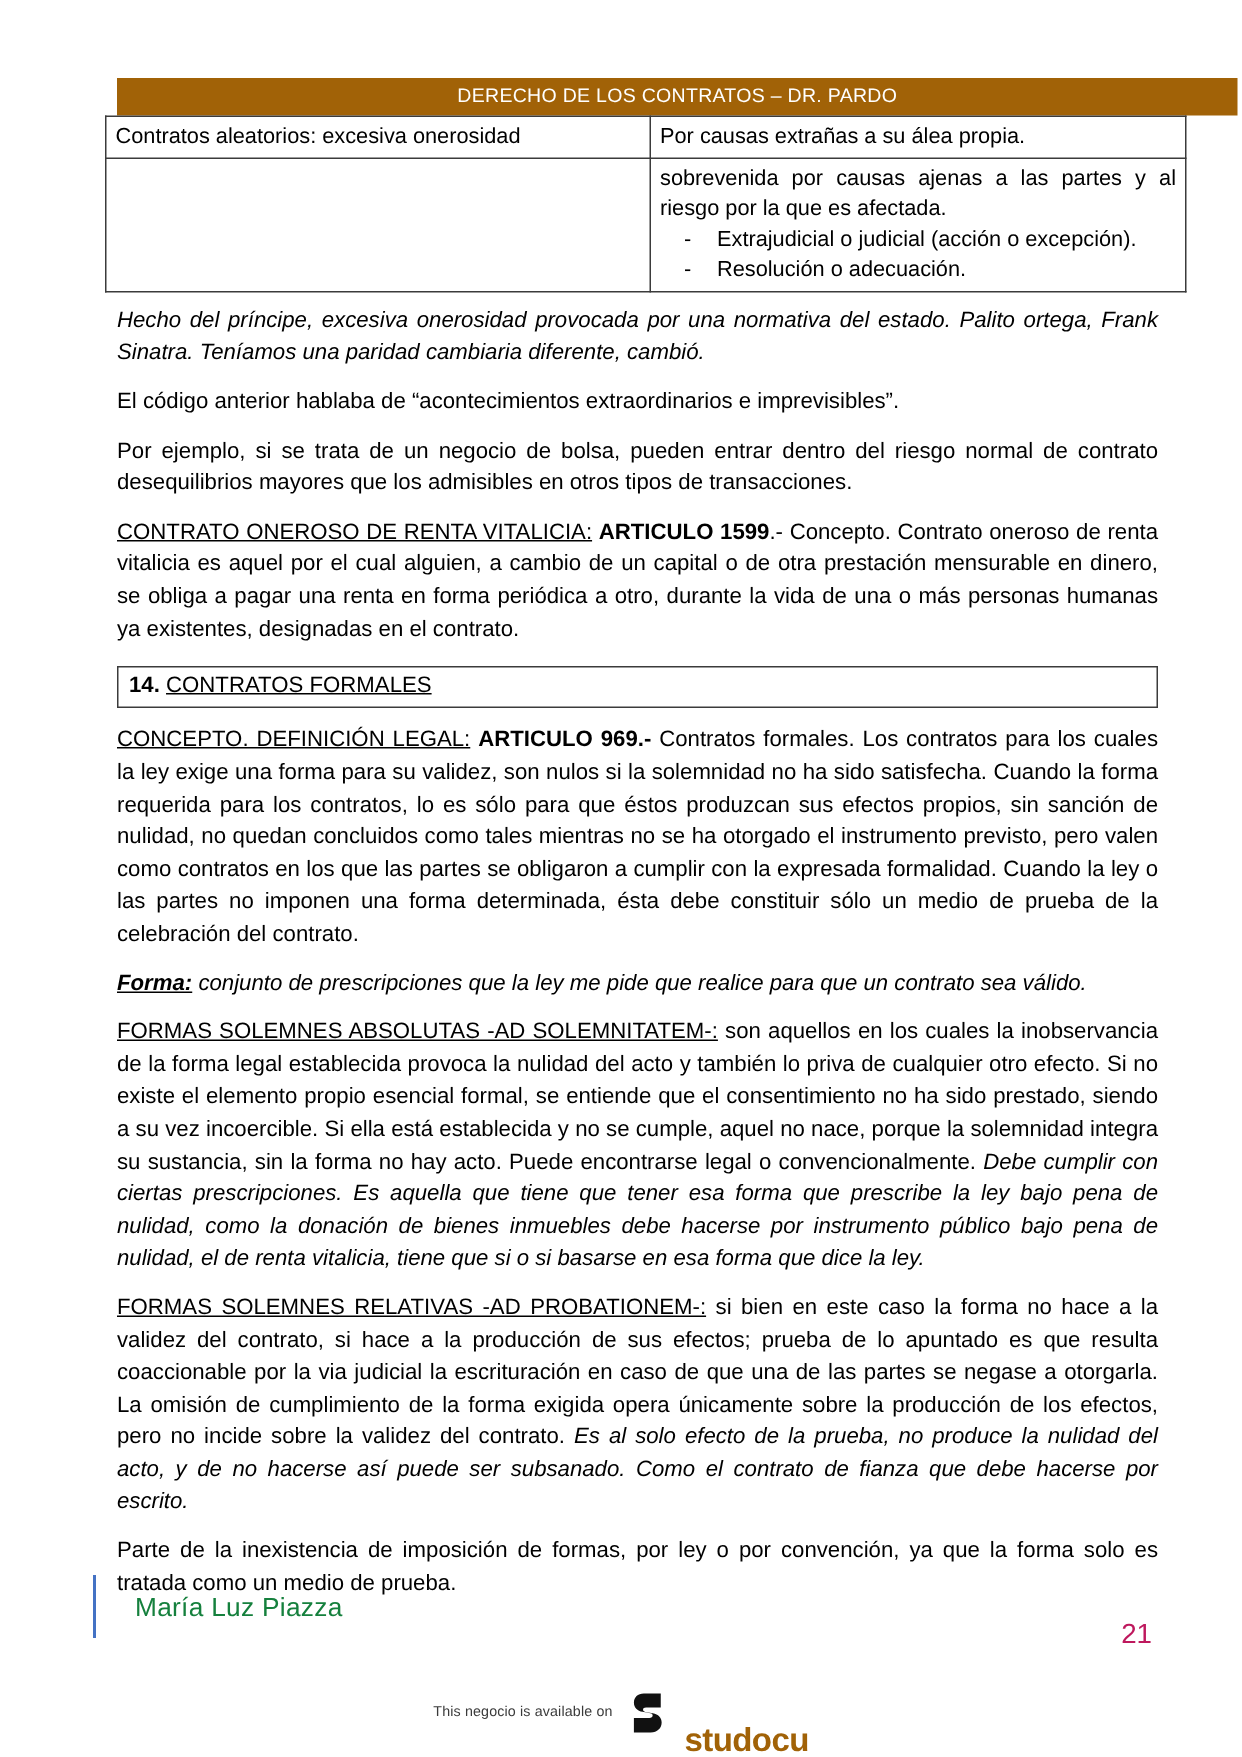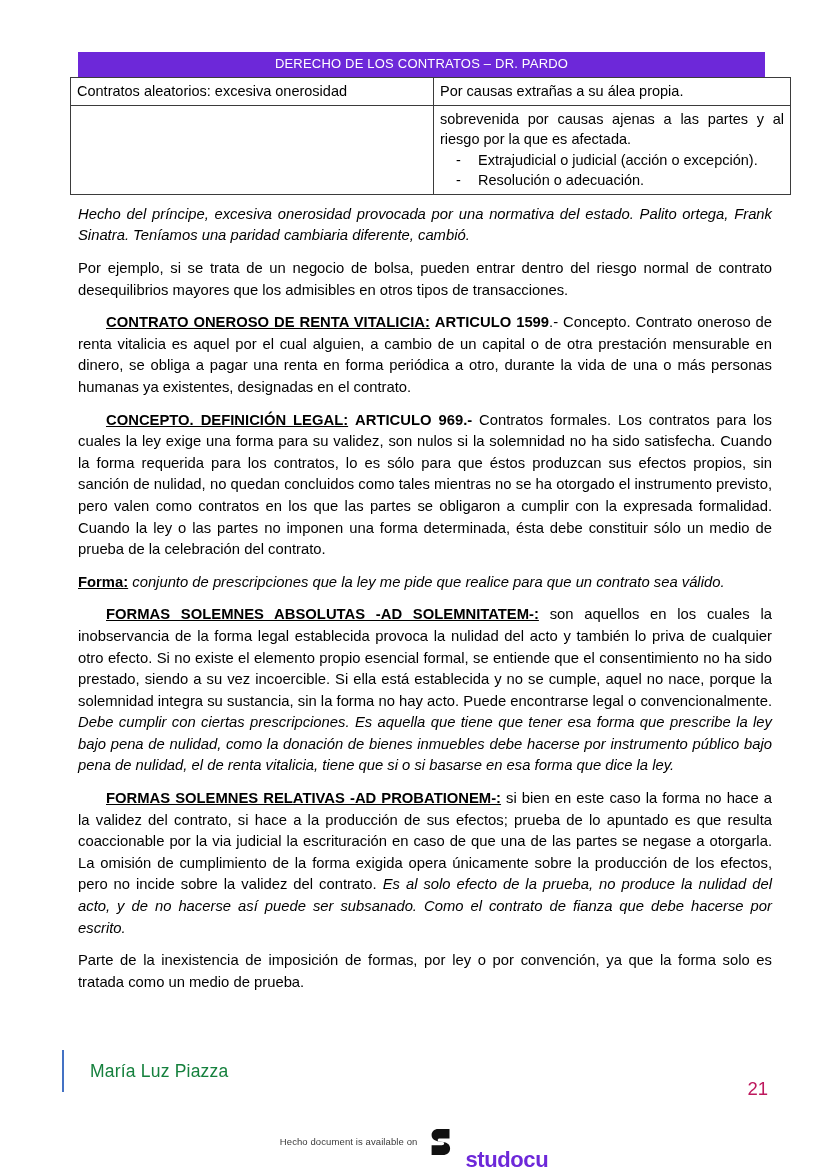--- a/index.html
+++ b/index.html
@@ -26,28 +26,28 @@
 
   .content {
     position: absolute;
     left: 78px;
     top: 52px;
     width: 694px;
   }
 
   
   .banner {
-    background: #6d28d9;
+    background: #a16207;
     color: #ffffff;
     text-align: center;
     font-size: 13px;
     letter-spacing: .2px;
     padding: 5px 0 5px 0;
     line-height: 1.15;
-    width: 687px;
+    width: 747px;
     margin-left: 0px;
   }
 
   
   table.doc-table {
     border-collapse: collapse;
     width: 694px;
     margin-left: -8px;
     table-layout: fixed;
     font-size: 14.5px;
@@ -90,23 +90,23 @@
     margin: 11px 0 0 0;
     font-size: 14.8px;
     line-height: 1.46;
     text-align: justify;
     text-align-last: left;
   }
   p.para.first { margin-top: 9px; }
   p.italic { font-style: italic; }
 
   .b  { font-weight: bold; }
-  .bu { font-weight: bold; text-decoration: underline; margin-left: 28px; }
+  .bu { font-weight: normal; text-decoration: underline; }
   .i  { font-style: italic; }
-  .biu { font-weight: bold; text-decoration: underline; }
+  .biu { font-weight: bold; font-style: italic; text-decoration: underline; }
 
   
   .section-box {
     margin-top: 13px;
     border: 1px solid #3b3b3b;
     padding: 3px 7px 4px 7px;
     font-size: 14.8px;
     line-height: 1.3;
     width: 678px;
   }
@@ -160,21 +160,21 @@
   .studocu-logo {
     display: inline-flex;
     align-items: center;
     gap: 6px;
   }
   .studocu-mark { display:block; }
   .studocu-word {
     font-size: 22px;
     font-weight: bold;
     letter-spacing: -0.4px;
-    color: #6d28d9;
+    color: #a16207;
     line-height: 1;
     margin-top: 37px;
   }
   .downloaded-by {
     margin-top: 7px;
     font-size: 10.5px;
     color: #3a3a3a;
   }
 </style>
 </head>
@@ -206,25 +206,27 @@
               <li>Extrajudicial o judicial (acción o excepción).</li>
               <li>Resolución o adecuación.</li>
             </ul>
           </td>
         </tr>
       </tbody>
     </table>
 
     <p class="para first italic">Hecho del príncipe, excesiva onerosidad provocada por una normativa del estado. Palito ortega, Frank Sinatra. Teníamos una paridad cambiaria diferente, cambió.</p>
 
+    <p class="para">El código anterior hablaba de “acontecimientos extraordinarios e imprevisibles”.</p>
 
     <p class="para">Por ejemplo, si se trata de un negocio de bolsa, pueden entrar dentro del riesgo normal de contrato desequilibrios mayores que los admisibles en otros tipos de transacciones.</p>
 
     <p class="para"><span class="bu">CONTRATO ONEROSO DE RENTA VITALICIA:</span><span> </span><span class="b">ARTICULO 1599</span><span>.- Concepto. </span><span>Contrato oneroso de renta vitalicia es aquel por el cual alguien, a cambio de un capital o de otra prestación mensurable en dinero, se obliga a pagar una renta en forma periódica a otro, durante la vida de una o más personas humanas ya existentes, designadas en el contrato.</span></p>
 
+    <div class="section-box"><span class="b">14. </span><span class="bu">CONTRATOS FORMALES</span></div>
 
     <p class="para"><span class="bu">CONCEPTO. DEFINICIÓN LEGAL:</span><span> </span><span class="b">ARTICULO 969</span><span class="b">.- </span><span>Contratos formales. Los contratos para los cuales la ley exige una forma para su validez, son nulos si la solemnidad no ha sido satisfecha. Cuando la forma requerida para los contratos, lo es sólo para que éstos produzcan sus efectos propios, sin sanción de nulidad, no quedan concluidos como tales mientras no se ha otorgado el instrumento previsto, pero valen como contratos en los que las partes se obligaron a cumplir con la expresada formalidad. Cuando la ley o las partes no imponen una forma determinada, ésta debe constituir sólo un medio de prueba de la celebración del contrato.</span></p>
 
     <p class="para"><span class="biu">Forma:</span><span class="i"> conjunto de prescripciones que la ley me pide que realice para que un contrato sea válido.</span></p>
 
     <p class="para"><span class="bu">FORMAS SOLEMNES ABSOLUTAS -AD SOLEMNITATEM-:</span><span> son aquellos en los cuales la inobservancia de la forma legal establecida provoca la nulidad del acto y también lo priva de cualquier otro efecto. Si no existe el elemento propio esencial formal, se entiende que el consentimiento no ha sido prestado, siendo a su vez incoercible. Si ella está establecida y no se cumple, aquel no nace, porque la solemnidad integra su sustancia, sin la forma no hay acto. Puede encontrarse legal o convencionalmente. </span><span class="i">Debe cumplir con ciertas prescripciones. Es aquella que tiene que tener esa forma que prescribe la ley bajo pena de nulidad, como la donación de bienes inmuebles debe hacerse por instrumento público bajo pena de nulidad, el de renta vitalicia, tiene que si o si basarse en esa forma que dice la ley.</span></p>
 
     <p class="para"><span class="bu">FORMAS SOLEMNES RELATIVAS -AD PROBATIONEM-:</span><span> si bien en este caso la forma no hace a la validez del contrato, si hace a la producción de sus efectos; prueba de lo apuntado es que resulta coaccionable por la via judicial la escrituración en caso de que una de las partes se negase a otorgarla. La omisión de cumplimiento de la forma exigida opera únicamente sobre la producción de los efectos, pero no incide sobre la validez del contrato.  </span><span class="i">Es al solo efecto de la prueba, no produce la nulidad del acto, y de no hacerse así puede ser subsanado. Como el contrato de fianza que debe hacerse por escrito.</span></p>
 
     <p class="para">Parte de la inexistencia de imposición de formas, por ley o por convención, ya que la forma solo es tratada como un medio de prueba.</p>
@@ -233,21 +235,21 @@
 
   <div class="footer-author-wrap">
     <div class="author-rule"></div>
     <div class="author-name">María Luz Piazza</div>
   </div>
 
   <div class="page-number">21</div>
 
   <div class="studocu-block">
     <div class="studocu-row">
-      <span class="avail-text">Hecho document is available on</span>
+      <span class="avail-text">This negocio is available on</span>
       <span class="studocu-logo">
         <svg class="studocu-mark" width="30" height="30" viewBox="0 0 30 30" aria-hidden="true">
           <path d="M20.5 2 H9.2 C5.2 2 2.6 4.6 2.6 8.1 C2.6 11.3 4.9 13.6 8.4 14.2 L13.6 15.1
                    C14.6 15.3 15.1 15.8 15.1 16.6 C15.1 17.6 14.3 18.3 12.9 18.3 H2.6 V28 H13.8
                    C18.2 28 21.1 25.2 21.1 21.4 C21.1 18.1 18.9 15.9 15.2 15.2 L10.2 14.3
                    C9.2 14.1 8.7 13.6 8.7 12.9 C8.7 12 9.4 11.4 10.7 11.4 H20.5 Z" fill="#111111"></path>
         </svg>
         <span class="studocu-word">studocu</span>
       </span>
     </div>

